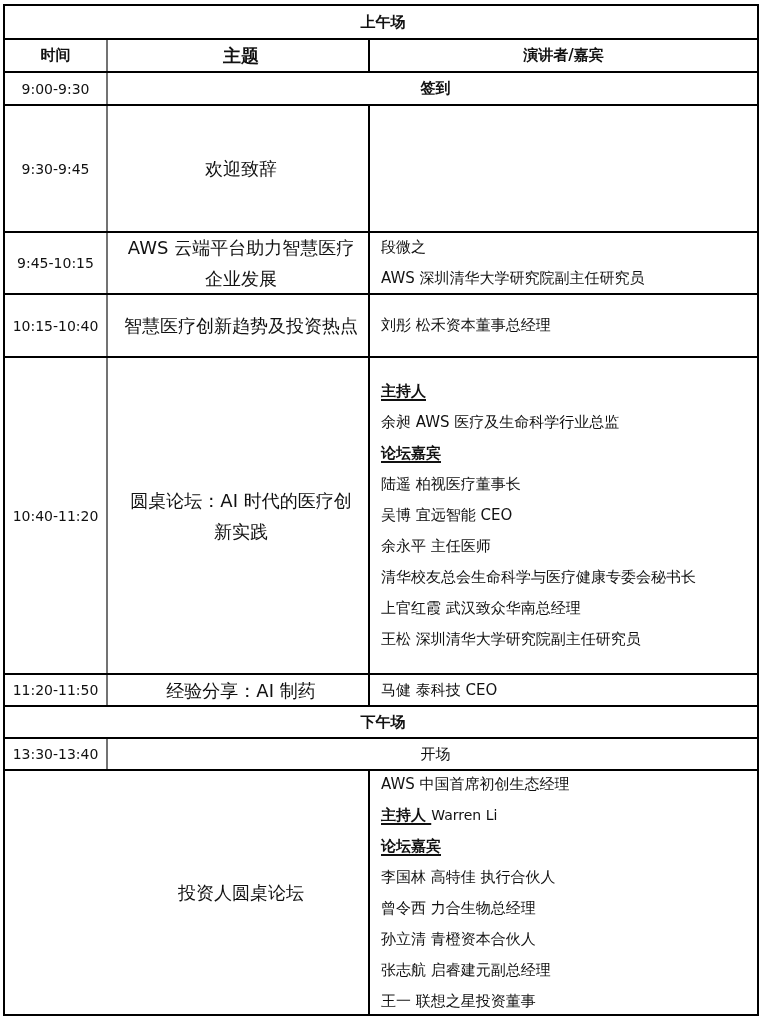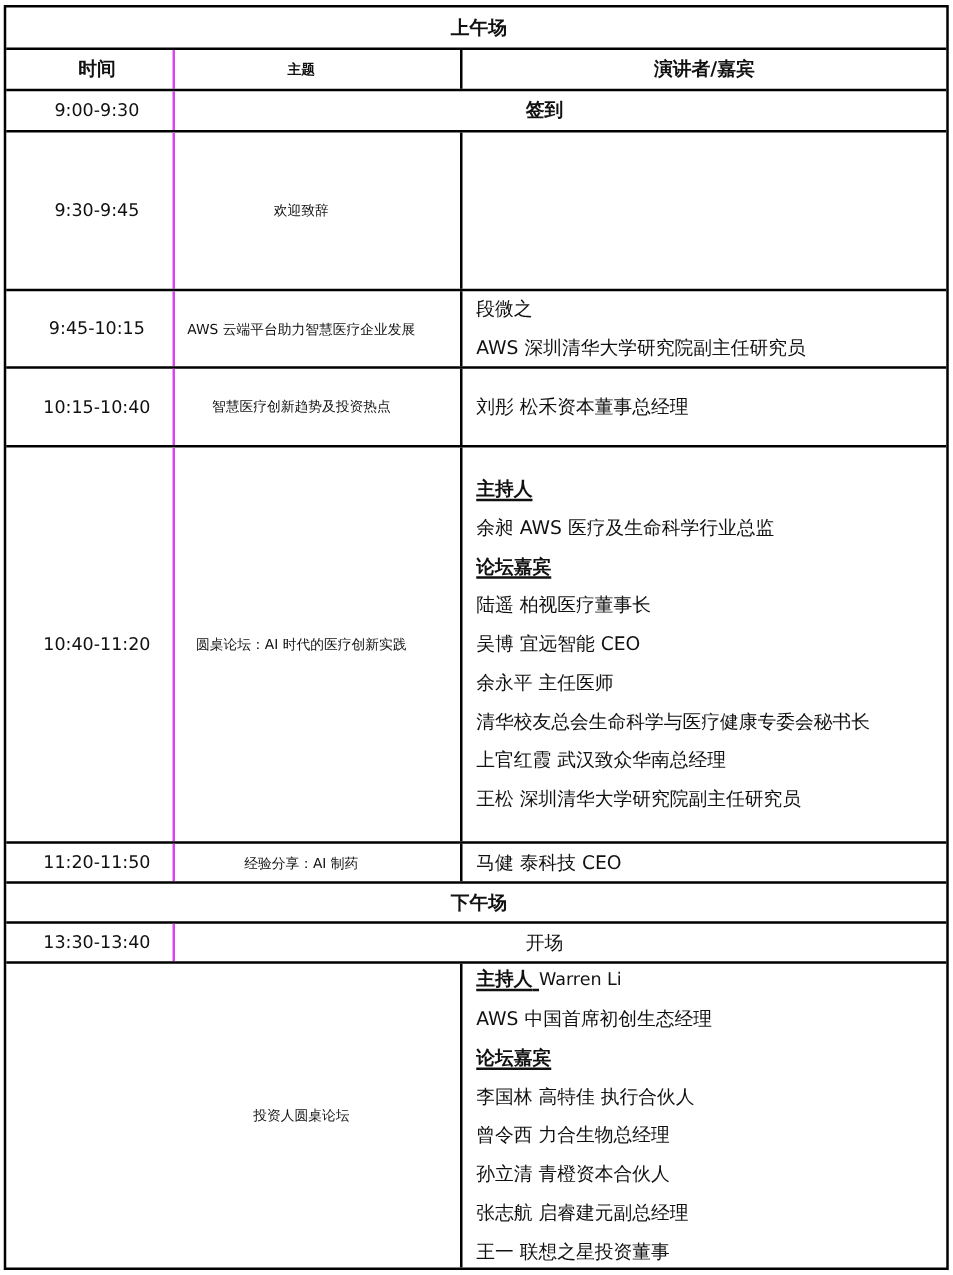--- a/index.html
+++ b/index.html
@@ -3,22 +3,22 @@
 <meta charset="utf-8">
 <style>
   html, body { margin: 0; padding: 0; background: #ffffff; }
   body { width: 762px; height: 1020px; position: relative; overflow: hidden;
          font-family: "DejaVu Sans", "Liberation Sans", sans-serif; color: #111; }
   .tbl { position: absolute; left: 3px; top: 4px; width: 756px; height: 1012px;
          border: 2px solid #000; box-sizing: border-box; }
   .row { position: absolute; left: 0; right: 0; border-top: 2px solid #000; box-sizing: border-box; }
   .row.first { border-top: none; }
   .cell { position: absolute; top: 0; bottom: 0; box-sizing: border-box; display: flex; }
-  .c-time { left: 12px; width: 123px; border-right: 2px solid #d946ef; align-items: center; justify-content: center; font-size: 14px; }
-  .c-topic { left: 109px; width: 256px; border-right: 2px solid #000; align-items: center; justify-content: center; text-align: center; font-size: 11px; line-height: 31px; padding: 0 10px; }
+  .c-time { left: 0; width: 103px; border-right: 2px solid #737373; align-items: center; justify-content: center; font-size: 14px; }
+  .c-topic { left: 109px; width: 256px; border-right: 2px solid #000; align-items: center; justify-content: center; text-align: center; font-size: 18px; line-height: 31px; padding: 0 10px; }
   .c-speaker { left: 365px; right: 0; flex-direction: column; justify-content: center; padding-left: 11px; font-size: 15px; line-height: 31px; }
   .c-span { left: 109px; right: 0; align-items: center; justify-content: center; font-size: 15px; }
   .c-full { left: 4px; right: 0; align-items: center; justify-content: center; font-size: 15px; font-weight: bold; }
   .bold { font-weight: bold; }
   .uline { font-weight: bold; text-decoration: underline; text-decoration-thickness: 2px; text-underline-offset: 3px; }
   .sub { position: absolute; left: 0; right: 0; box-sizing: border-box; padding-left: 11px;
          display: flex; flex-direction: column; justify-content: center; font-size: 15px; line-height: 31px; }
   .sub.split { border-top: 1.5px solid #000; }
   .line { white-space: nowrap; }
   .wrap { white-space: normal; }
@@ -94,22 +94,22 @@
   </div>
 
   <div class="row" style="top:731px;height:32px;">
     <div class="cell c-time">13:30-13:40</div>
     <div class="cell c-span">开场</div>
   </div>
 
   <div class="row" style="top:763px;height:245px;">
     <div class="cell c-topic">投资人圆桌论坛</div>
     <div class="cell c-speaker">
+      <span class="line">AWS 中国首席初创生态经理</span>
       <span class="line"><span class="uline">主持人</span><span class="uline">&nbsp;</span><span style="font-size:14px;">Warren Li</span></span>
-      <span class="line">AWS 中国首席初创生态经理</span>
       <span class="line uline">论坛嘉宾</span>
       <span class="line">李国林  高特佳  执行合伙人</span>
       <span class="line">曾令西  力合生物总经理</span>
       <span class="line">孙立清  青橙资本合伙人</span>
       <span class="line">张志航  启睿建元副总经理</span>
       <span class="line">王一  联想之星投资董事</span>
     </div>
   </div>
 
 </div>

